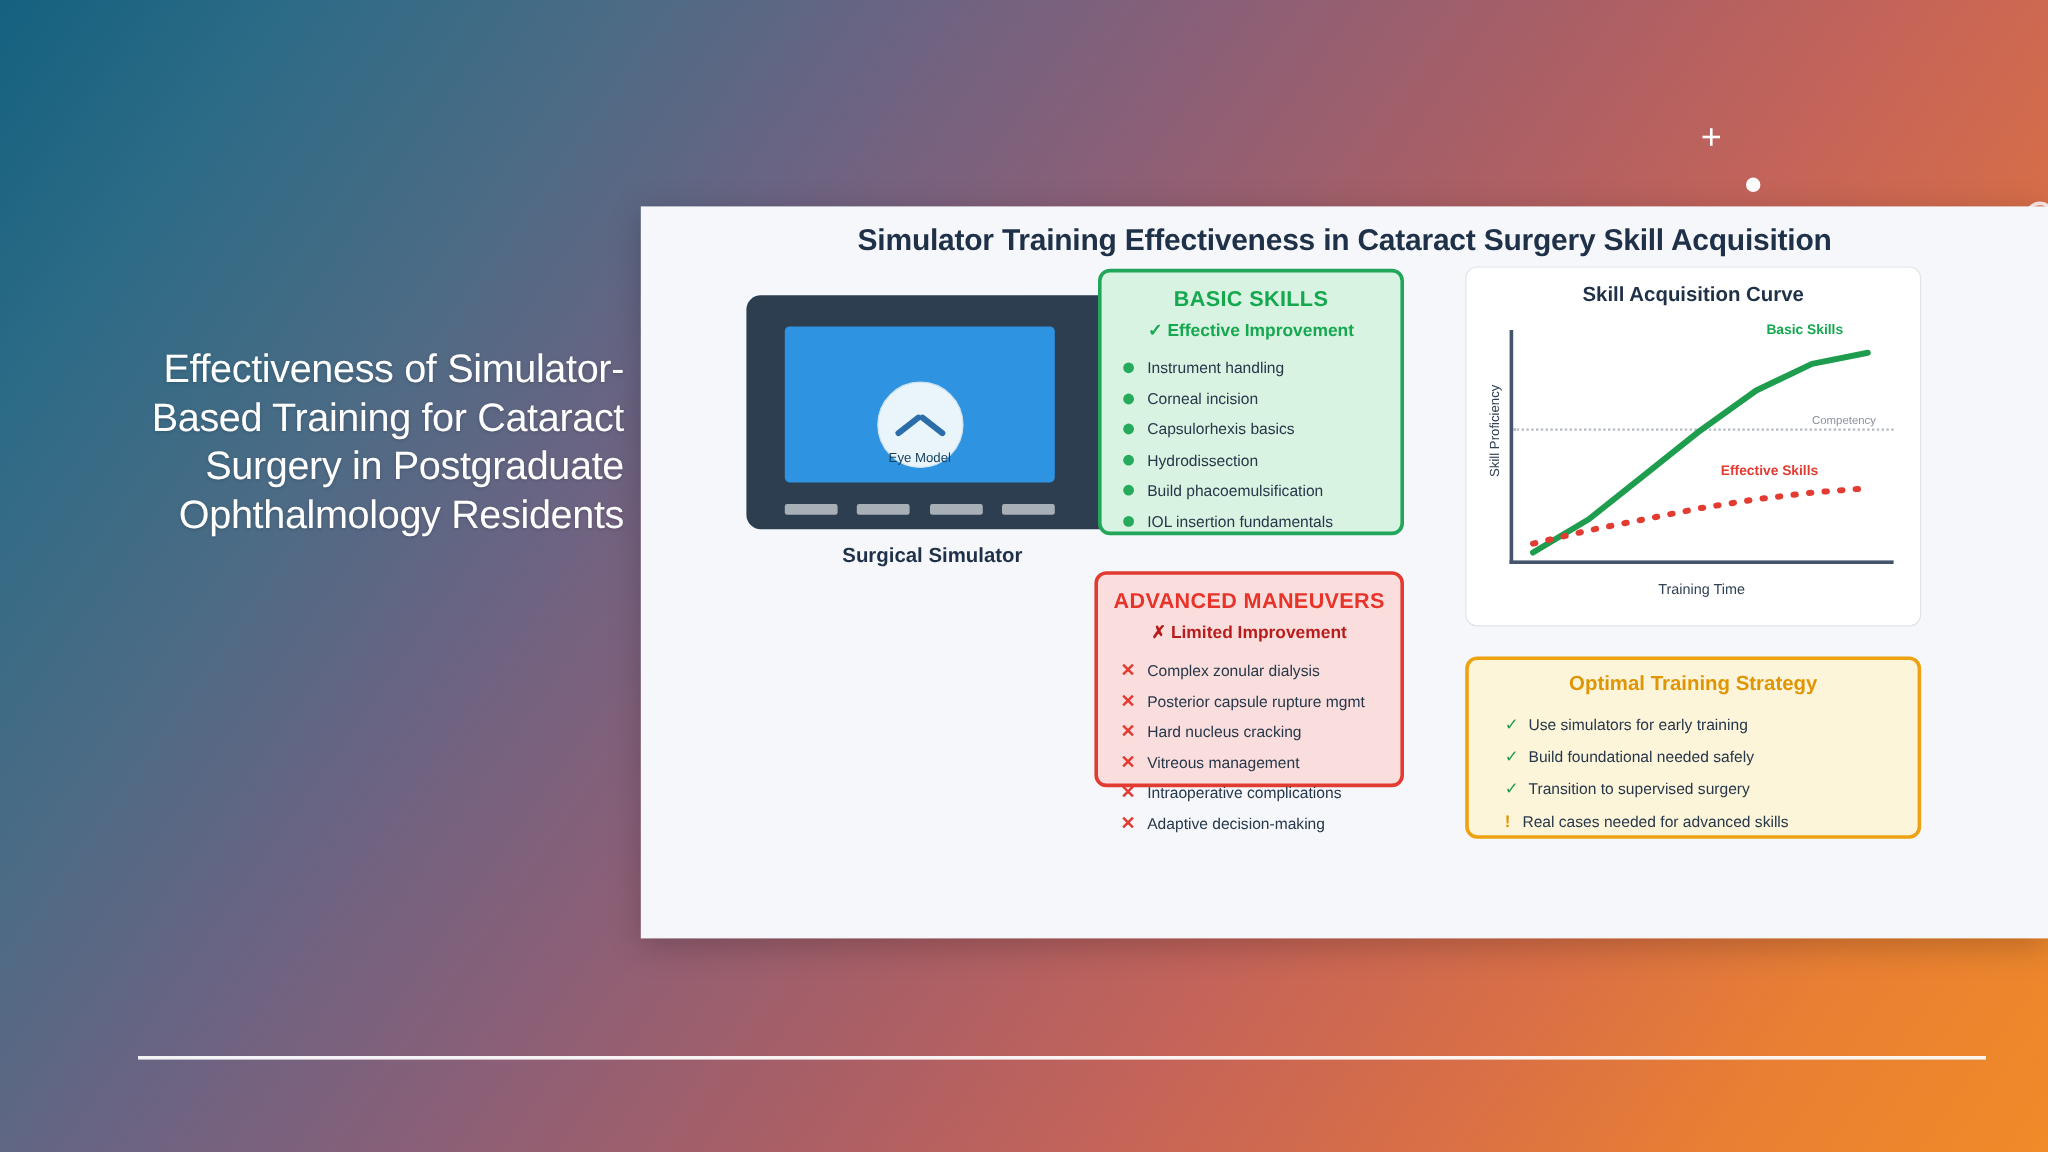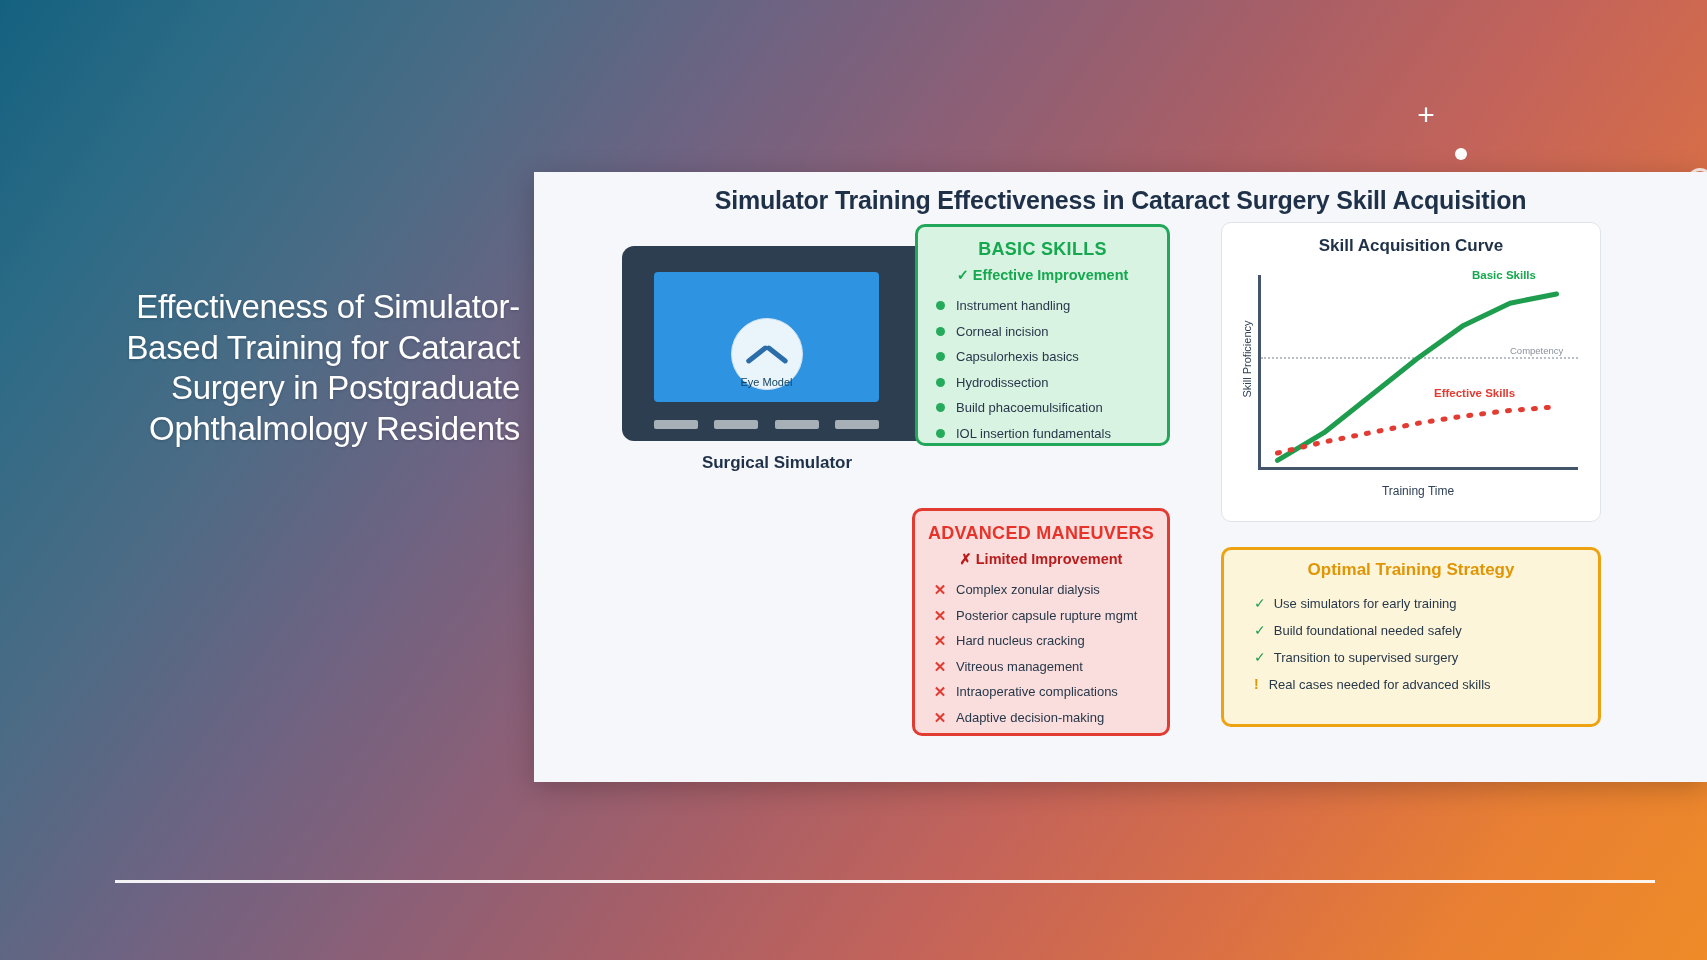--- a/index.html
+++ b/index.html
@@ -158,22 +158,22 @@
     position:absolute;
     border-radius:10px;
     border-width:3px; border-style:solid;
     padding:12px 0 10px 0;
   }
   .skillbox.green{
     left:381px; top:52px; width:255px; height:222px;
     background:#d9f3e2; border-color:#22a75a;
   }
   .skillbox.red{
-    left:378px; top:304px; width:258px; height:228px;
-    background:#fadedd; border-color:#e23b32;margin-top:32px;
+    left:378px; top:304px; width:258px; height:180px;
+    background:#fadedd; border-color:#e23b32;
   }
   .sb-title{
     text-align:center; font-size:18px; font-weight:bold;
     letter-spacing:.3px;
   }
   .sb-title.green{ color:#15a84f; }
   .sb-title.red{ color:#e8332a; }
   .sb-sub{
     text-align:center; font-size:14.5px; font-weight:bold;
     margin-top:7px;
@@ -244,21 +244,21 @@
   }
   .legend-adv{
     position:absolute; left:176px; top:112px;
     font-size:11.5px; font-weight:bold; color:#e23b32;
   }
   .curve{ position:absolute; left:0; top:0; }
 
   
   .strategy{
     position:absolute; left:687px; top:375px;
-    width:380px; height:180px;
+    width:380px; height:152px;
     background:#fdf5da;
     border:3px solid #eda211;
     border-radius:10px;
     padding-top:10px;
   }
   .strategy-title{
     text-align:center; font-size:17px; font-weight:bold;
     color:#e09504;
   }
   .strategy-list{ list-style:none; margin-top:10px; padding-left:30px; }

